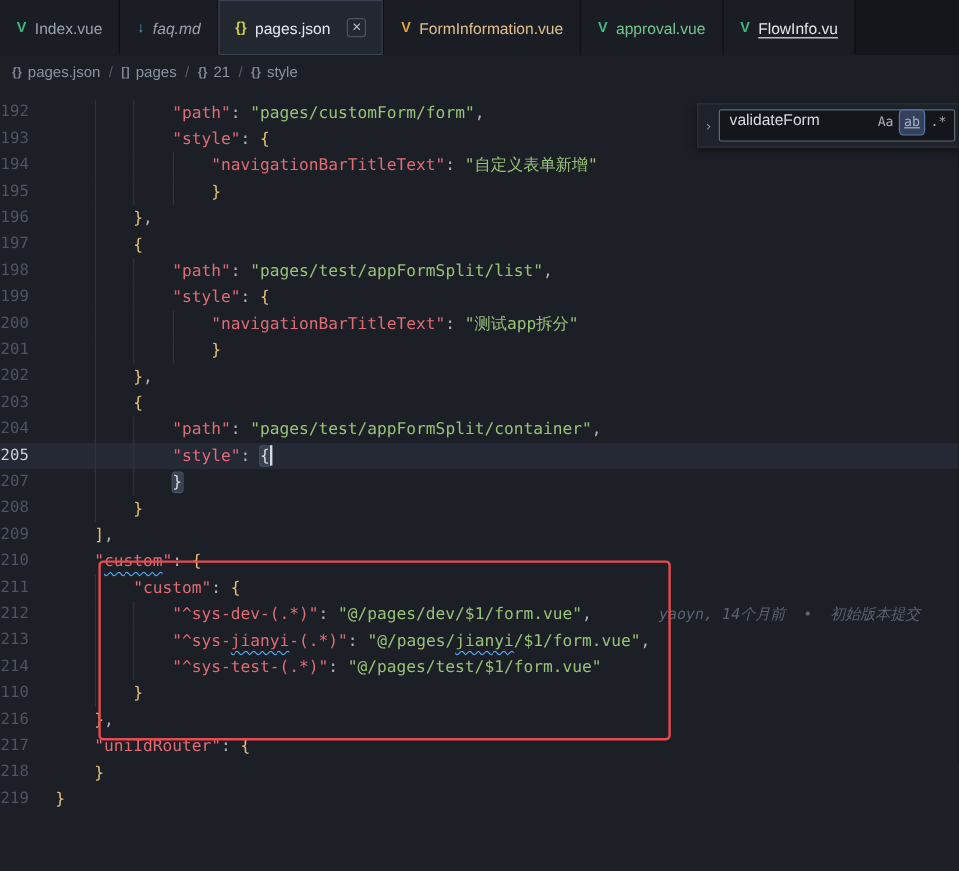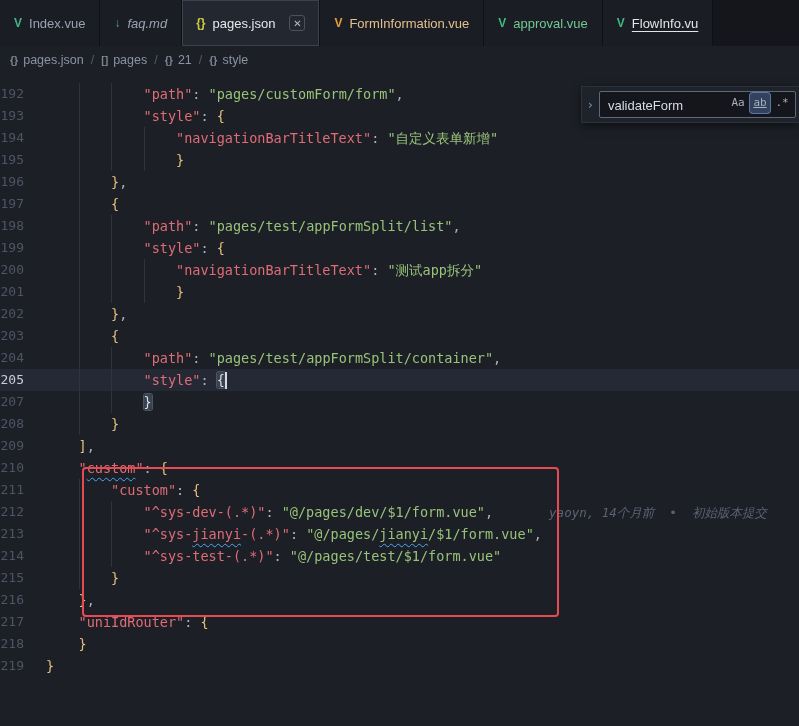--- a/index.html
+++ b/index.html
@@ -39,21 +39,21 @@
   .boxed{background:#3a4150;border-radius:2px;box-shadow:0 0 0 1px #4c5566}
   .cursor{display:inline-block;width:2px;height:17px;background:var(--cursor);vertical-align:-3.5px}
   .blame{color:var(--blame);margin-left:56px;font-size:12.5px;font-style:italic}
 
   
   .annotation{position:absolute;left:82px;top:393px;width:477px;height:150px;border:2px solid var(--annotation);border-radius:4px;pointer-events:none;z-index:4}
 
   
   .find{position:absolute;top:12px;right:0;display:flex;align-items:center;background:var(--findBg);border:1px solid var(--findBorder);border-right:none;box-shadow:0 3px 8px rgba(0,0,0,.5);padding:4px 3px 4px 0;z-index:6}
   .find-toggle{width:17px;color:#8a93a5;font-size:12px;display:flex;justify-content:center;cursor:pointer;font-family:"DejaVu Sans",sans-serif}
-  .find-box{display:flex;align-items:flex-end;background:var(--inputBg);border:1px solid var(--inputBorder);border-radius:2px;height:27px;padding:0 3px 4px 8px}
+  .find-box{display:flex;align-items:flex-start;background:var(--inputBg);border:1px solid var(--inputBorder);border-radius:2px;height:27px;padding:0 3px 4px 8px}
   .find-input{background:transparent;border:none;outline:none;color:#d6dbe5;font:13px "Liberation Sans",sans-serif;width:118px}
   .find-opt{width:20px;height:20px;display:flex;align-items:center;justify-content:center;color:#a8b0bf;font-size:11px;border-radius:3px;margin-left:2px;font-family:"DejaVu Sans Mono",monospace;cursor:pointer}
   .find-opt.on{background:#33415c;box-shadow:0 0 0 1px #5b77a8}
   .find-opt.uline{text-decoration:underline}
 </style>
 </head>
 <body>
 
 <div class="window">
   <div class="tabbar">
@@ -121,21 +121,21 @@
         <div class="row"><span class="gut">204</span><span class="code"><i class="guide" style="left: 4ch;"></i><i class="guide" style="left: 8ch;"></i><span>            </span><span class="tk-k">"path"</span><span class="tk-p">: </span><span class="tk-s">"pages/test/appFormSplit/container"</span><span class="tk-p">,</span></span></div>
         <div class="row cur"><span class="gut">205</span><span class="code"><i class="guide" style="left: 4ch;"></i><i class="guide" style="left: 8ch;"></i><span>            </span><span class="tk-k">"style"</span><span class="tk-p">: </span><span class="tk-w boxed">{</span><span class="cursor"></span></span></div>
         <div class="row"><span class="gut">207</span><span class="code"><i class="guide" style="left: 4ch;"></i><i class="guide" style="left: 8ch;"></i><span>            </span><span class="tk-w boxed">}</span></span></div>
         <div class="row"><span class="gut">208</span><span class="code"><i class="guide" style="left: 4ch;"></i><span>        </span><span class="tk-b">}</span></span></div>
         <div class="row"><span class="gut">209</span><span class="code"><span>    </span><span class="tk-b">]</span><span class="tk-p">,</span></span></div>
         <div class="row"><span class="gut">210</span><span class="code"><span>    </span><span class="tk-k">"</span><span class="tk-k sq">custom</span><span class="tk-k">"</span><span class="tk-p">: </span><span class="tk-b">{</span></span></div>
         <div class="row"><span class="gut">211</span><span class="code"><i class="guide" style="left: 4ch;"></i><span>        </span><span class="tk-k">"custom"</span><span class="tk-p">: </span><span class="tk-b">{</span></span></div>
         <div class="row"><span class="gut">212</span><span class="code"><i class="guide" style="left: 4ch;"></i><i class="guide" style="left: 8ch;"></i><span>            </span><span class="tk-k">"^sys-dev-(.*)"</span><span class="tk-p">: </span><span class="tk-s">"@/pages/dev/$1/form.vue"</span><span class="tk-p">,</span><span class="blame">yaoyn, 14个月前  •  初始版本提交</span></span></div>
         <div class="row"><span class="gut">213</span><span class="code"><i class="guide" style="left: 4ch;"></i><i class="guide" style="left: 8ch;"></i><span>            </span><span class="tk-k">"^sys-</span><span class="tk-k sq">jianyi</span><span class="tk-k">-(.*)"</span><span class="tk-p">: </span><span class="tk-s">"@/pages/</span><span class="tk-s sq">jianyi</span><span class="tk-s">/$1/form.vue"</span><span class="tk-p">,</span></span></div>
         <div class="row"><span class="gut">214</span><span class="code"><i class="guide" style="left: 4ch;"></i><i class="guide" style="left: 8ch;"></i><span>            </span><span class="tk-k">"^sys-test-(.*)"</span><span class="tk-p">: </span><span class="tk-s">"@/pages/test/$1/form.vue"</span></span></div>
-        <div class="row"><span class="gut">215</span><span class="code"><i class="guide" style="left: 4ch;"></i><span>        </span><span class="tk-b">}</span></span></div>
+        <div class="row"><span class="gut">110</span><span class="code"><i class="guide" style="left: 4ch;"></i><span>        </span><span class="tk-b">}</span></span></div>
         <div class="row"><span class="gut">216</span><span class="code"><span>    </span><span class="tk-b">}</span><span class="tk-p">,</span></span></div>
         <div class="row"><span class="gut">217</span><span class="code"><span>    </span><span class="tk-k">"uniIdRouter"</span><span class="tk-p">: </span><span class="tk-b">{</span></span></div>
         <div class="row"><span class="gut">218</span><span class="code"><span>    </span><span class="tk-b">}</span></span></div>
         <div class="row"><span class="gut">219</span><span class="code"><span></span><span class="tk-b">}</span></span></div>
       </div>
     <div class="annotation"></div>
     <div class="find">
       <div class="find-toggle">›</div>
       <div class="find-box">
         <input class="find-input" readonly="" value="validateForm" style="">

